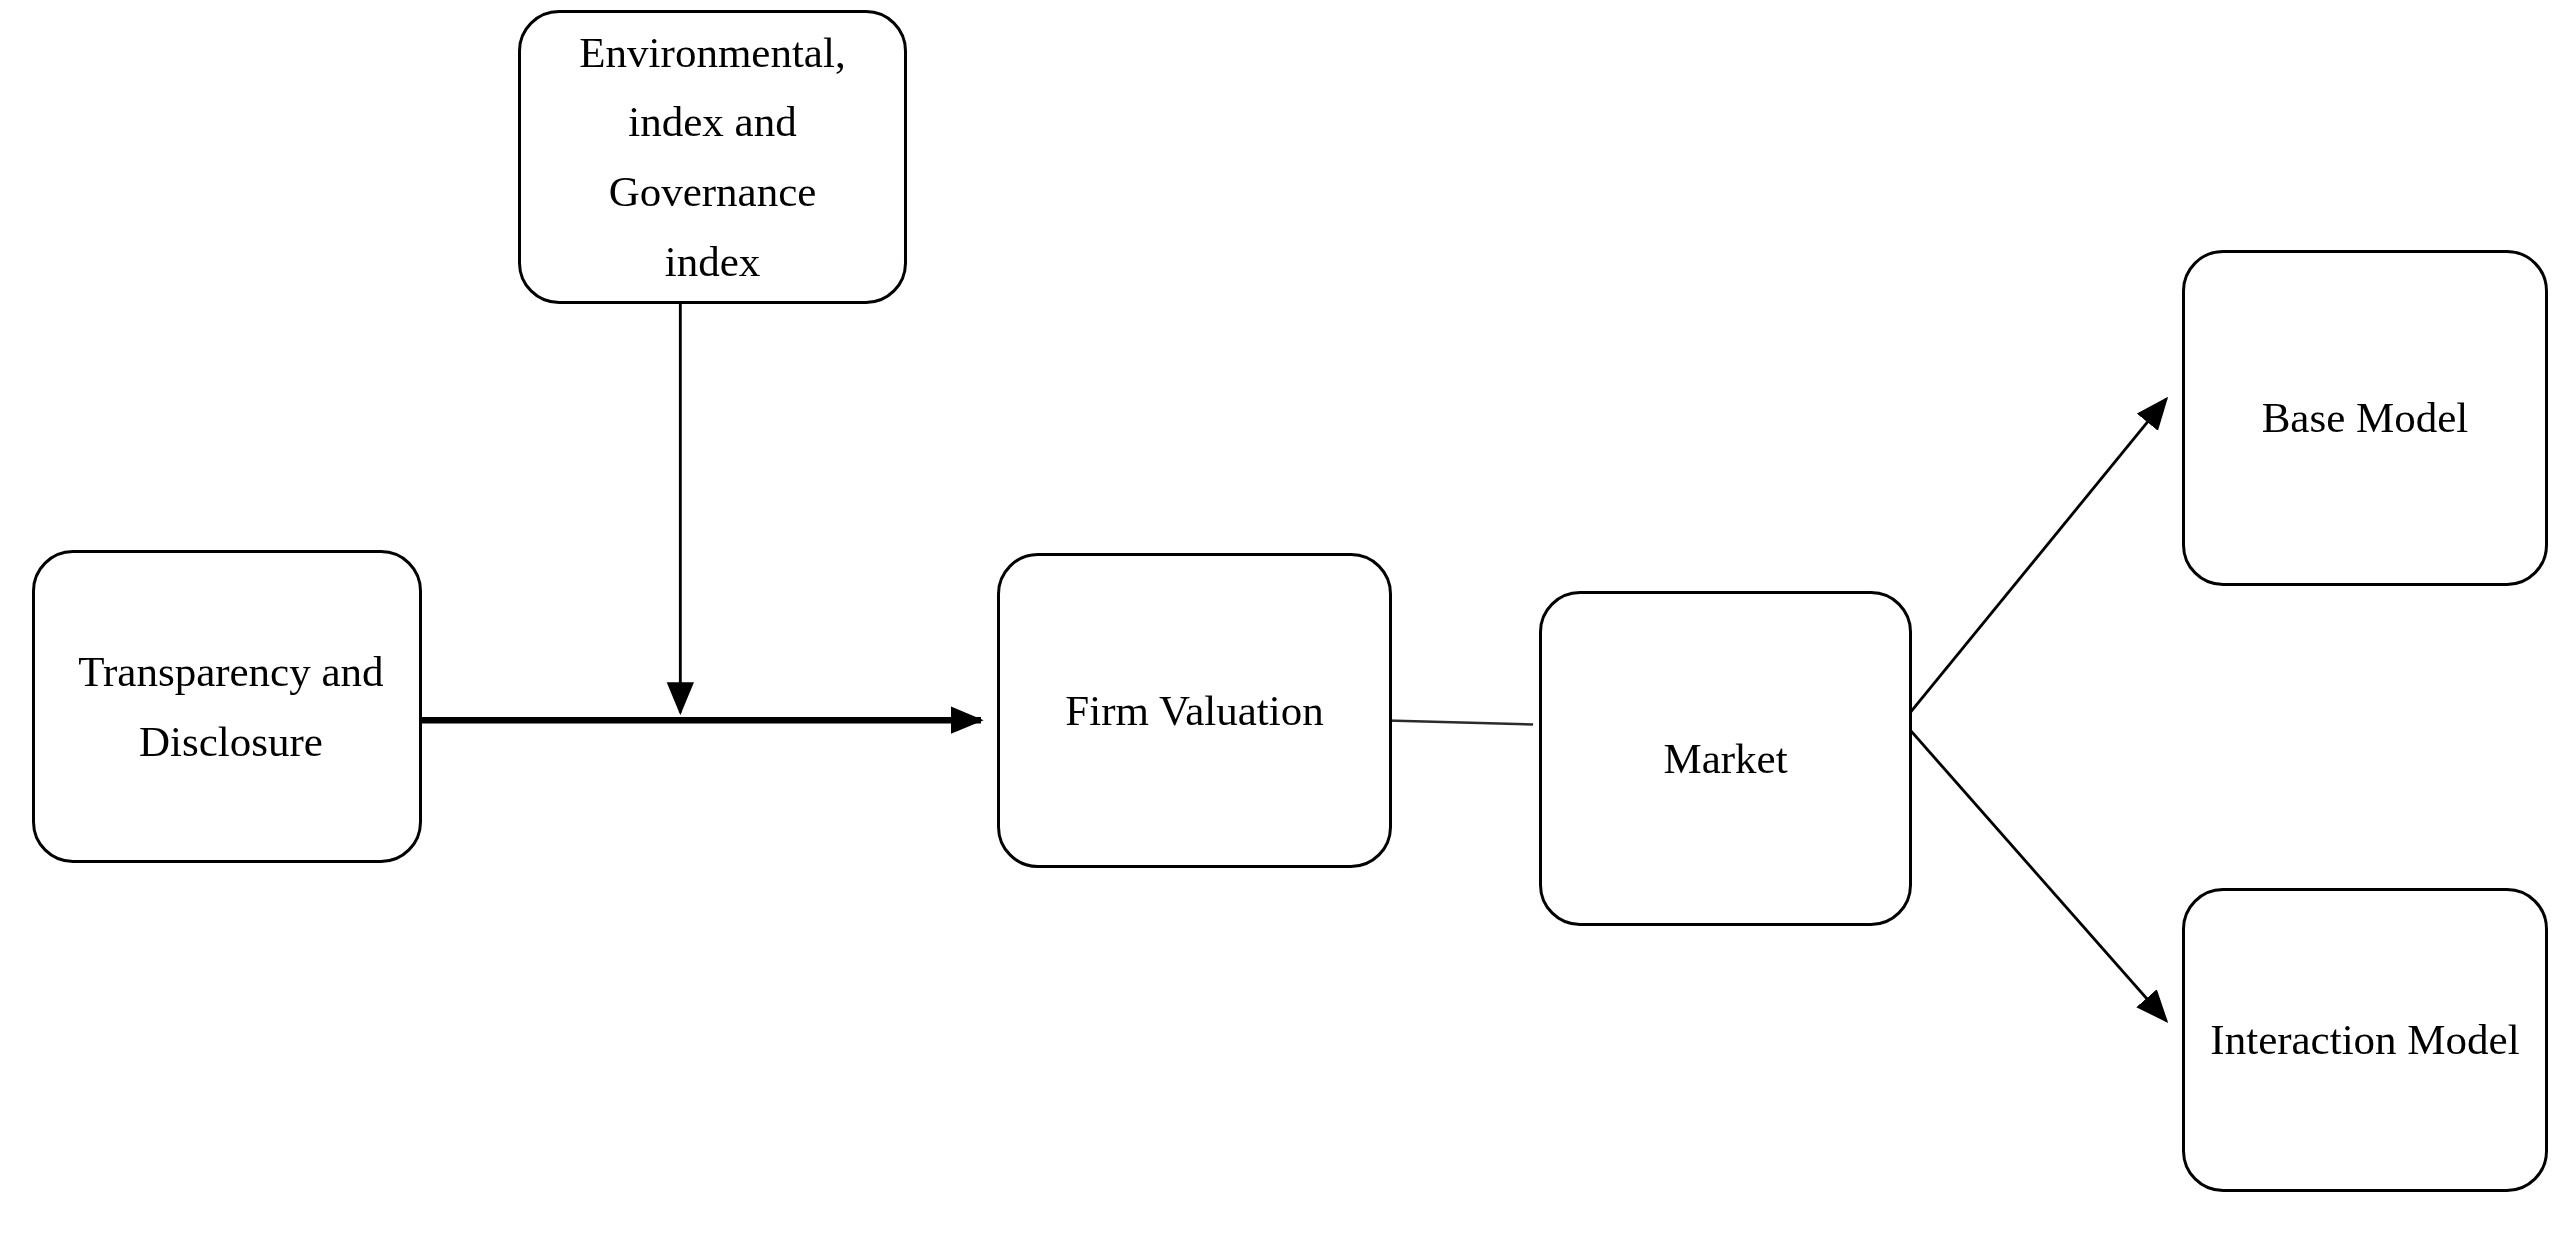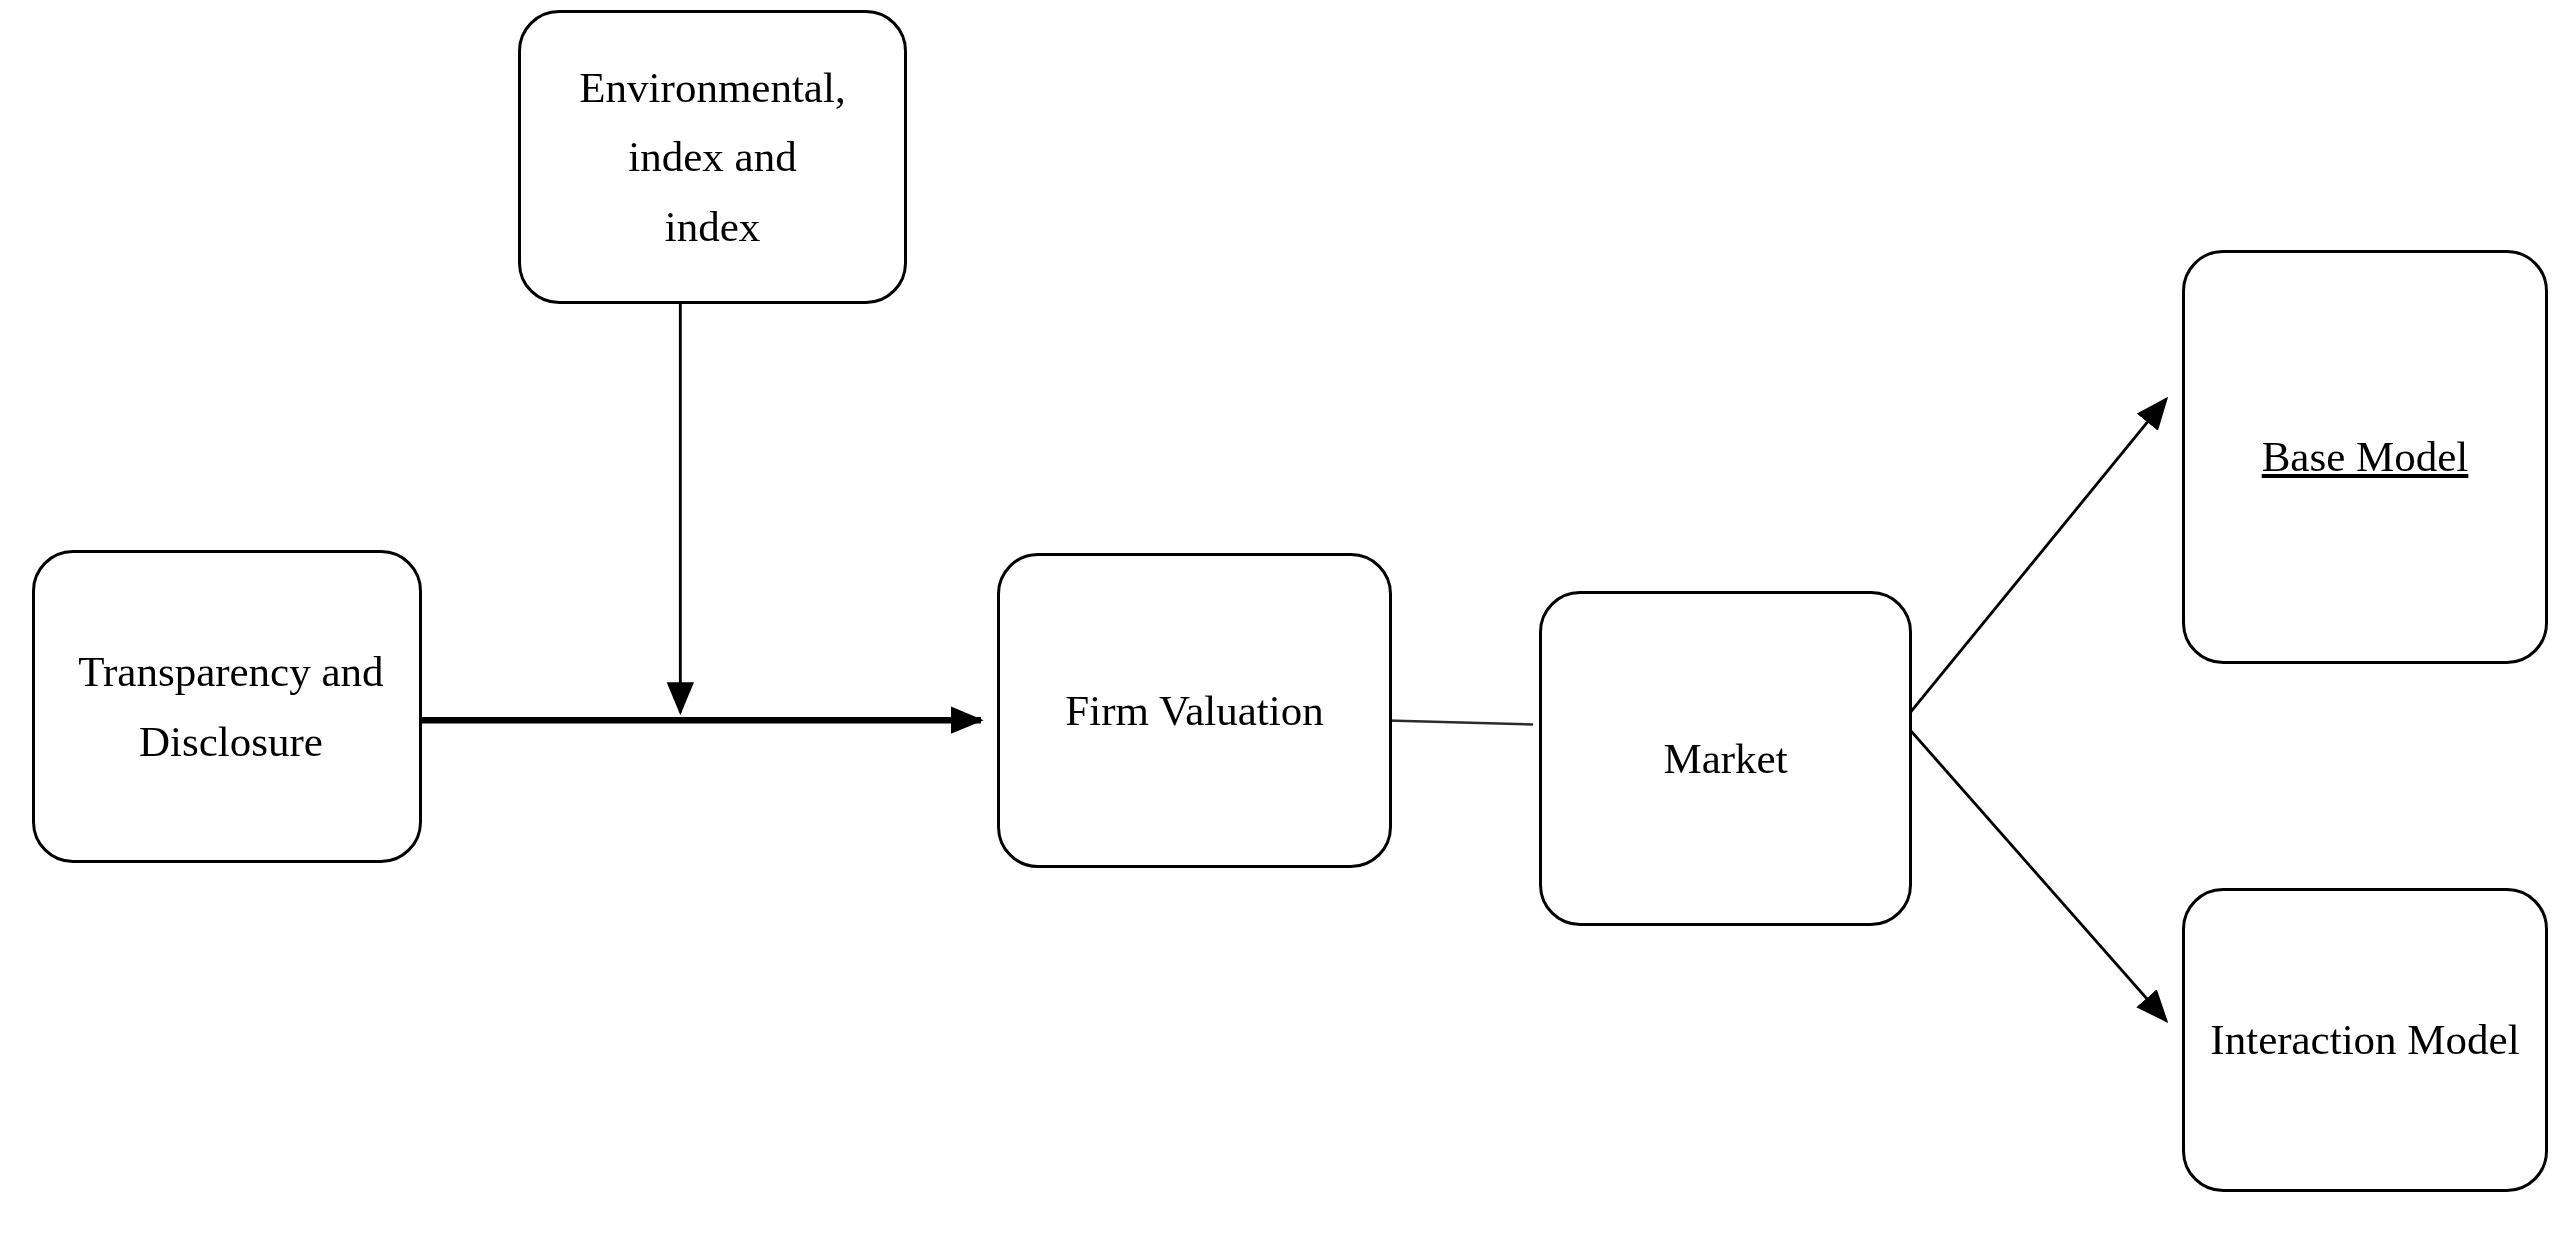--- a/index.html
+++ b/index.html
@@ -42,21 +42,21 @@
   }
   .node .line {
     display: block;
     white-space: nowrap;
   }
   
   #node-esg          { left: 507px;  top: 10px;   width: 389px; height: 294px; }
   #node-transparency { left: 21.4px;   top: 550px;  width: 390px; height: 313px; padding-left: 7px; }
   #node-firm         { left: 986px; top: 553px;  width: 395px; height: 315px; }
   #node-market       { left: 1528px; top: 591px;  width: 373px; height: 335px; }
-  #node-base         { left: 2171px; top: 250px;  width: 366px; height: 414px; text-decoration: underline; }
+  #node-base         { left: 2171px; top: 250px;  width: 366px; height: 336px; }
   #node-interaction  { left: 2171px; top: 888px; width: 366px; height: 304px; }
 </style>
 </head>
 <body>
 
 <div id="canvas">
 
   <svg id="edges" viewBox="0 0 3616 1735" xmlns="http://www.w3.org/2000/svg">
     <defs>
       <marker id="arrowhead" viewBox="0 0 12 10" refX="11" refY="5" markerWidth="46" markerHeight="40" markerUnits="userSpaceOnUse" orient="auto">
@@ -71,20 +71,21 @@
     <line x1="1934" y1="1011" x2="2152" y2="1017" stroke="#2b2b2b" stroke-width="3.5"></line>
 
     <line x1="2671" y1="1013" x2="3041" y2="560" stroke="#000000" stroke-width="4" marker-end="url(#arrowhead)"></line>
 
     <line x1="2671" y1="1013" x2="3041" y2="1433" stroke="#000000" stroke-width="4" marker-end="url(#arrowhead)"></line>
   </svg>
 
   <div class="node" id="node-esg">
     <span class="line">Environmental,</span>
     <span class="line">index and</span>
+    <span class="line">Governance</span>
     <span class="line">index</span>
   </div>
 
   <div class="node" id="node-transparency">
     <span class="line">Transparency and</span>
     <span class="line">Disclosure</span>
   </div>
 
   <div class="node" id="node-firm">
     <span class="line">Firm Valuation</span>

